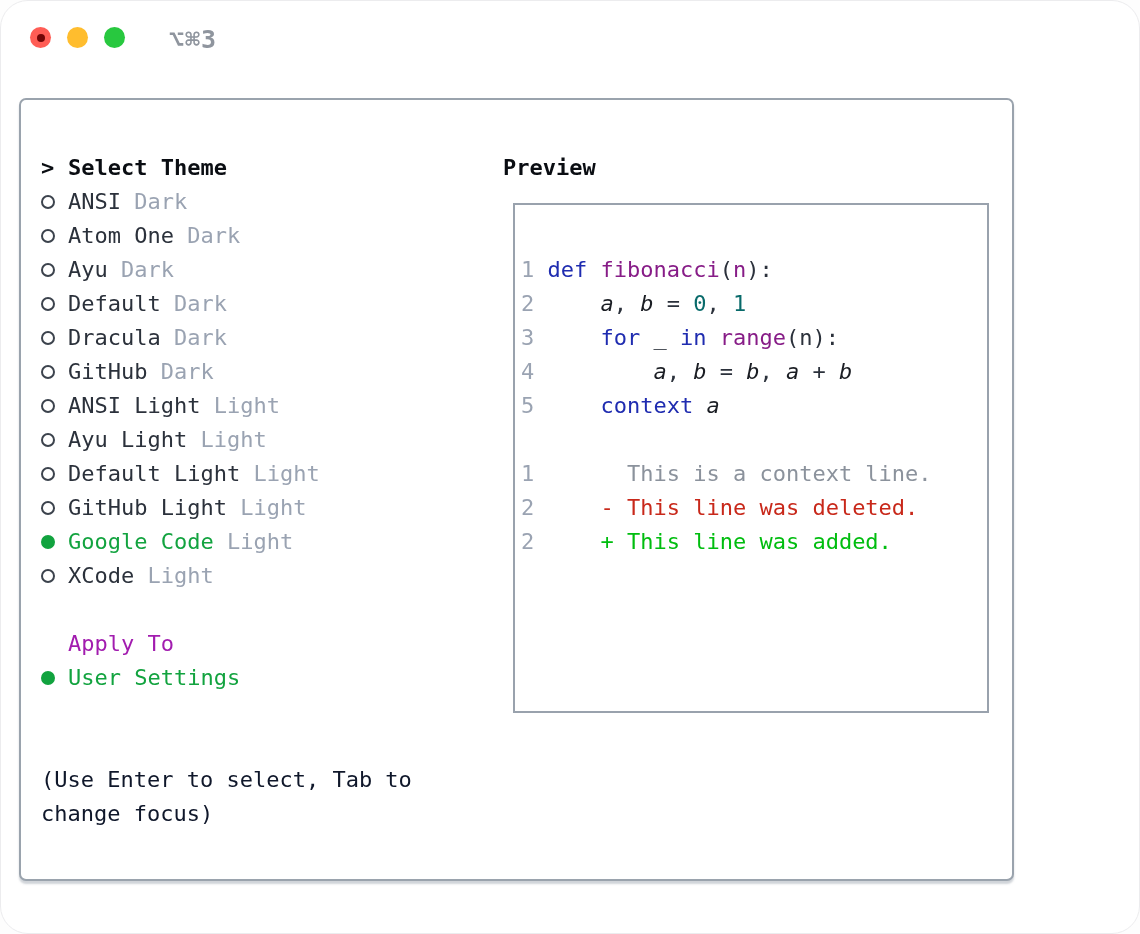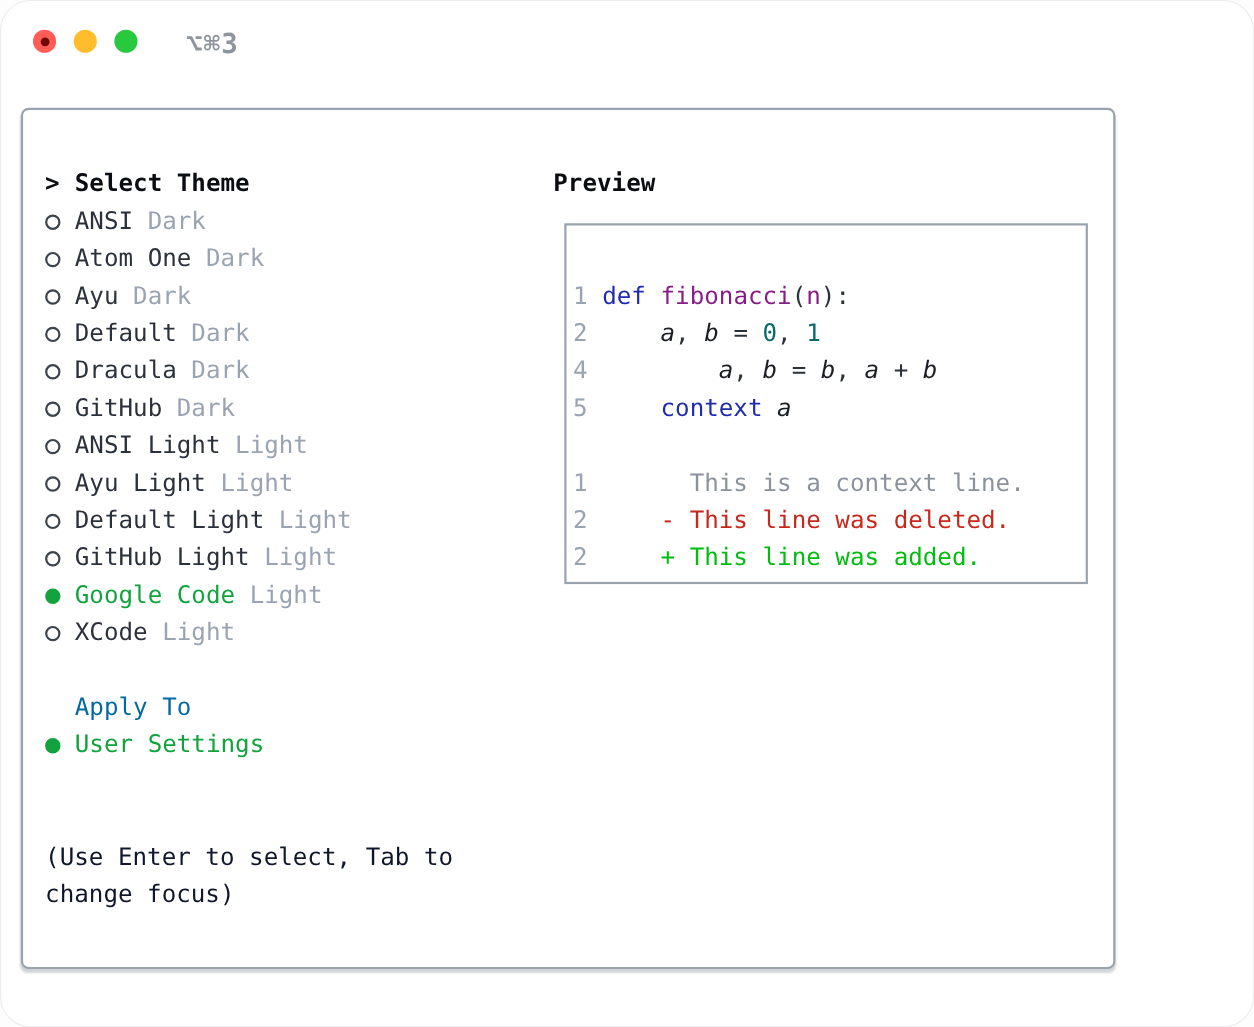--- a/index.html
+++ b/index.html
@@ -28,26 +28,26 @@
   .marker{display:inline-flex;align-items:center;justify-content:flex-start;width:27px;flex:none;}
   .ring{width:14px;height:14px;border:2.5px solid #3c434d;border-radius:50%;box-sizing:border-box;}
   .ring.sel{background:#12a33f;border-color:#12a33f;}
   .chev{font-weight:bold;color:#0a0d12;}
   .hdr{font-weight:bold;color:#0a0d12;}
   .theme-name{color:#2b313b;}
   .theme-name.sel{color:#12a33f;}
   .variant{color:#9aa3b2;}
   .list{position:absolute;left:20px;top:51px;}
   .apply{position:absolute;left:20px;top:527px;}
-  .apply .hdr{font-weight:normal;color:#0369a1;}
+  .apply .hdr{font-weight:normal;color:#a21caf;}
   .hint{position:absolute;left:20px;top:663px;color:#0f172a;text-align:right;}
   
   .preview-title{position:absolute;left:482px;top:51px;height:34px;line-height:34px;font-weight:bold;color:#0a0d12;text-align:center;}
   .preview-box{
-    position:absolute;left:492px;top:103px;width:476px;height:328px;box-sizing:border-box;
+    position:absolute;left:492px;top:103px;width:476px;height:510px;box-sizing:border-box;
     border:2px solid #99a2ad;background:#fff;padding:48px 0 0 6px;overflow:hidden;
   }
   .pline{height:34px;line-height:34px;white-space:pre;}
   .ln{display:inline-block;width:2ch;color:#9aa3b2;}
   .tk-kw{color:#1f2cb0;}
   .tk-fn{color:#871c87;}
   .tk-num{color:#086a6a;}
   .tk-var{font-style:italic;color:#1a1d23;}
   .tk-gray{color:#8b929c;}
   .tk-del{color:#c8281a;margin-top:46px;}
@@ -98,20 +98,21 @@
         <div class="row">(Use Enter to select, Tab to</div>
         <div class="row">change focus)</div>
       </div>
 
     <div class="preview-title">Preview</div>
 
     <div class="preview-box" id="preview-box">
 
     <div class="pline"><span class="ln">1</span><span class="tk-kw">def</span><span> </span><span class="tk-fn">fibonacci</span><span>(</span><span class="tk-fn">n</span><span>):</span></div>
         <div class="pline"><span class="ln">2</span><span>    </span><span class="tk-var">a</span><span>, </span><span class="tk-var">b</span><span> = </span><span class="tk-num">0</span><span>, </span><span class="tk-num">1</span></div>
+        <div class="pline"><span class="ln">3</span><span>    </span><span class="tk-kw">for</span><span> _ </span><span class="tk-kw">in</span><span> </span><span class="tk-fn">range</span><span>(</span><span>n</span><span>):</span></div>
         <div class="pline"><span class="ln">4</span><span>        </span><span class="tk-var">a</span><span>, </span><span class="tk-var">b</span><span> = </span><span class="tk-var">b</span><span>, </span><span class="tk-var">a</span><span> + </span><span class="tk-var">b</span></div>
         <div class="pline"><span class="ln">5</span><span>    </span><span class="tk-kw">context</span><span> </span><span class="tk-var">a</span></div>
         <div class="pline"><span class="ln"></span></div>
         <div class="pline"><span class="ln">1</span><span class="tk-gray">      This is a context line.</span></div>
         <div class="pline"><span class="ln">2</span><span>    </span><span class="tk-del">- This line was deleted.</span></div>
         <div class="pline"><span class="ln">2</span><span>    </span><span class="tk-add">+ This line was added.</span></div>
       </div>
 
   </div>
 </div>

